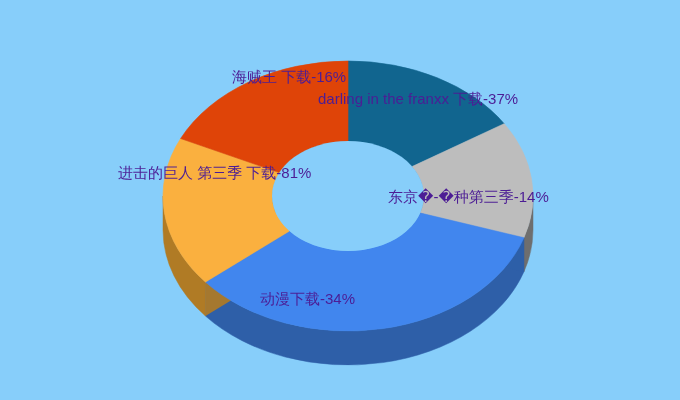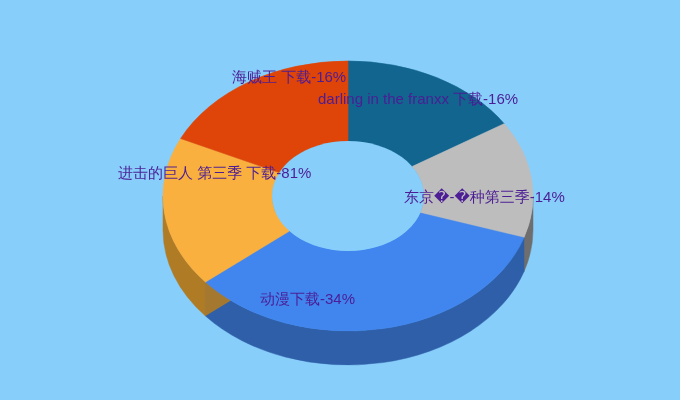--- a/index.html
+++ b/index.html
@@ -33,21 +33,21 @@
     font-size: 15px;
     line-height: 18px;
     white-space: nowrap;
     font-family: "Liberation Sans", "DejaVu Sans", sans-serif;
     letter-spacing: 0px;
     pointer-events: none;
   }
   .lbl-franxx { left: 318px; top: 90px; }
   .lbl-onepiece { left: 232px; top: 68px; }
   .lbl-aot { left: 118px; top: 164px; }
-  .lbl-tokyo { left: 404px; top: 188px; }
+  .lbl-tokyo { left: 388px; top: 188px; }
   .lbl-anime { left: 260px; top: 290px; }
 </style>
 </head>
 <body>
 
 <div id="chart-root">
 
   <svg id="chart-svg" viewBox="0 0 680 400" aria-hidden="true">
     <defs>
       <clipPath id="clip-below-top">
@@ -73,19 +73,19 @@
     <g id="top-faces">
         <path d="M 348 61 A 185 135 0 0 1 504.2006662178728 123.66338267783547 L 412.16892233815315 166.5295262761552 A 76 55 0 0 0 348 141 Z" fill="#11658F" stroke="#11658F" stroke-width="0.6"></path>
         <path d="M 504.2006662178728 123.66338267783547 A 185 135 0 0 1 523.9454555146034 237.7172942406179 L 420.2802952384317 212.9959346906221 A 76 55 0 0 0 412.16892233815315 166.5295262761552 Z" fill="#BDBDBD" stroke="#BDBDBD" stroke-width="0.6"></path>
         <path d="M 523.9454555146034 237.7172942406179 A 185 135 0 0 1 205.45505008647902 282.0522386160731 L 289.44099354904 231.05831943617795 A 76 55 0 0 0 420.2802952384317 212.9959346906221 Z" fill="#4186EE" stroke="#4186EE" stroke-width="0.6"></path>
         <path d="M 205.45505008647902 282.0522386160731 A 185 135 0 0 1 180.60699529378635 138.51979563871524 L 279.2331440125825 172.582138963921 A 76 55 0 0 0 289.44099354904 231.05831943617795 Z" fill="#FAB03F" stroke="#FAB03F" stroke-width="0.6"></path>
         <path d="M 180.60699529378635 138.51979563871524 A 185 135 0 0 1 347.99999999999994 61 L 348 141 A 76 55 0 0 0 279.2331440125825 172.582138963921 Z" fill="#DF4408" stroke="#DF4408" stroke-width="0.6"></path>
         <ellipse cx="348" cy="196" rx="76" ry="55" fill="#87CEFA"></ellipse>
       </g>
   </svg>
 
-  <div class="slice-label lbl-franxx">darling in the franxx 下载-16%</div>
+  <div class="slice-label lbl-franxx">darling in the franxx 下载-37%</div>
   <div class="slice-label lbl-tokyo">东京�-�种第三季-14%</div>
   <div class="slice-label lbl-anime">动漫下载-34%</div>
   <div class="slice-label lbl-aot">进击的巨人 第三季 下载-81%</div>
   <div class="slice-label lbl-onepiece">海贼王 下载-16%</div>
 
 </div>
 
 </body></html>

